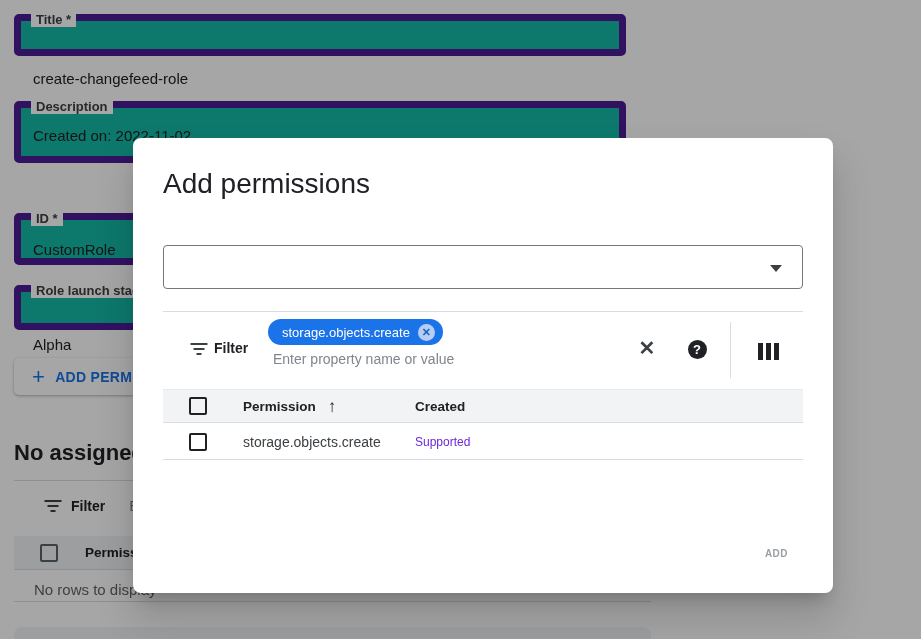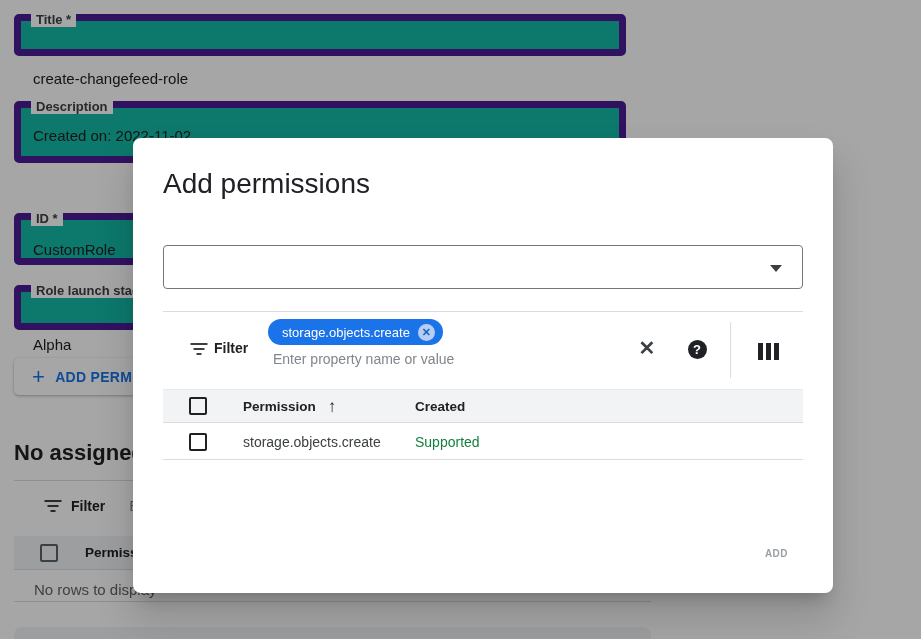--- a/index.html
+++ b/index.html
@@ -103,21 +103,21 @@
   .dlg-table-head { position:absolute; left:30px; top:251px; width:640px; height:34px;
                     background:#f1f3f4; border-top:1px solid #e8eaed; border-bottom:1px solid #dadce0;
                     display:flex; align-items:center; }
   .dlg-table-row { position:absolute; left:30px; top:286px; width:640px; height:36px;
                    background:#fff; border-bottom:1px solid #dadce0; display:flex; align-items:center; }
   .dlg-table-head .checkbox, .dlg-table-row .checkbox { margin-left:26px; }
   .cell-perm { margin-left:36px; width:172px; display:flex; align-items:center; gap:12px; }
   .head-label { font-size:13.5px; font-weight:700; color:#202124; white-space:nowrap; }
   .sort-arrow { font-size:17px; font-weight:700; color:#202124; line-height:1; }
   .cell-perm-value { margin-left:36px; width:172px; font-size:14px; color:#3c4043; white-space:nowrap; }
-  .cell-status-value { font-size:14px; color:#15803d; }
+  .cell-status-value { font-size:12px; color:#6d28d9; }
 
   .cancel-btn { position:absolute; left:516px; top:397px; height:36px; padding:0 17px;
                 background:#fff; border-radius:5px; box-shadow:0 1px 2px rgba(60,64,67,.35), 0 1px 3px 1px rgba(60,64,67,.18);
                 display:flex; align-items:center; font-size:14px; font-weight:700;
                 letter-spacing:.4px; color:#202124; }
   .add-btn { position:absolute; left:632px; top:397px; height:36px; display:flex; align-items:center;
              font-size:10px; font-weight:700; letter-spacing:.4px; color:#9aa0a6; }
 </style>
 </head>
 <body>

